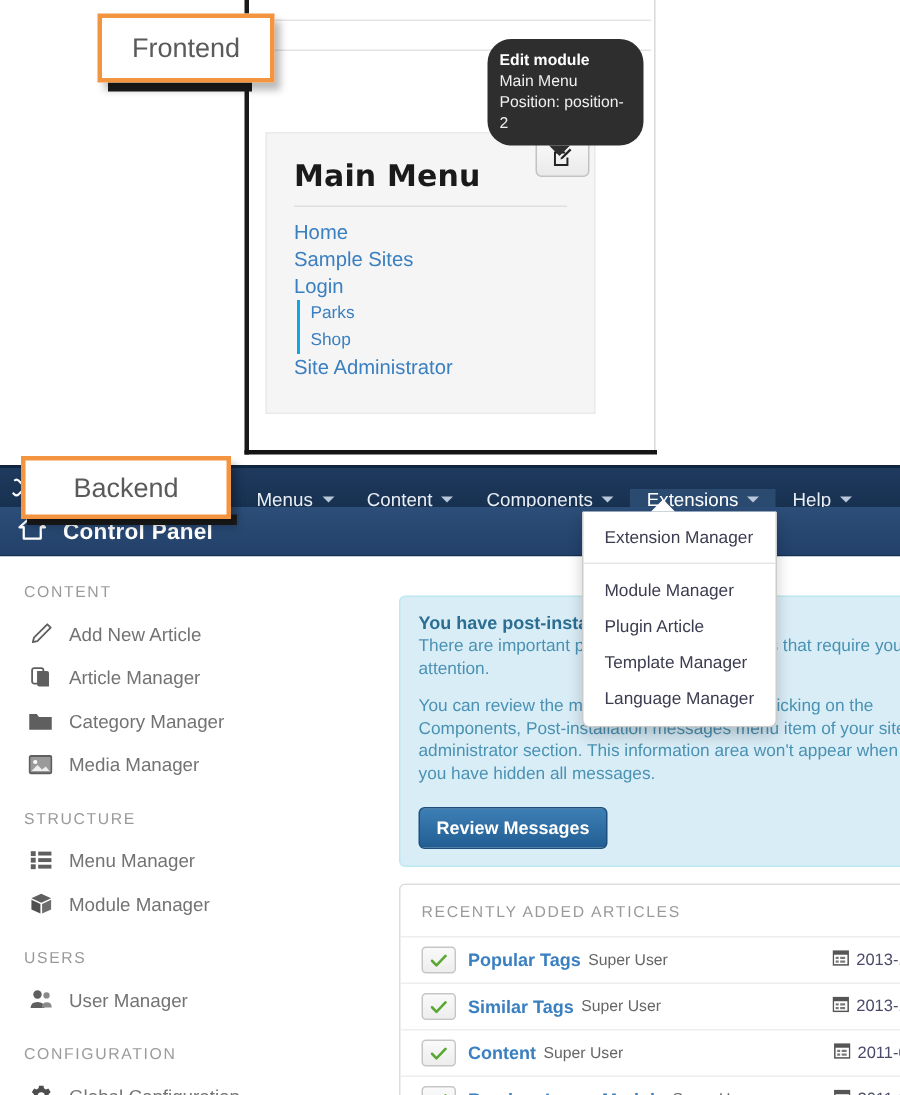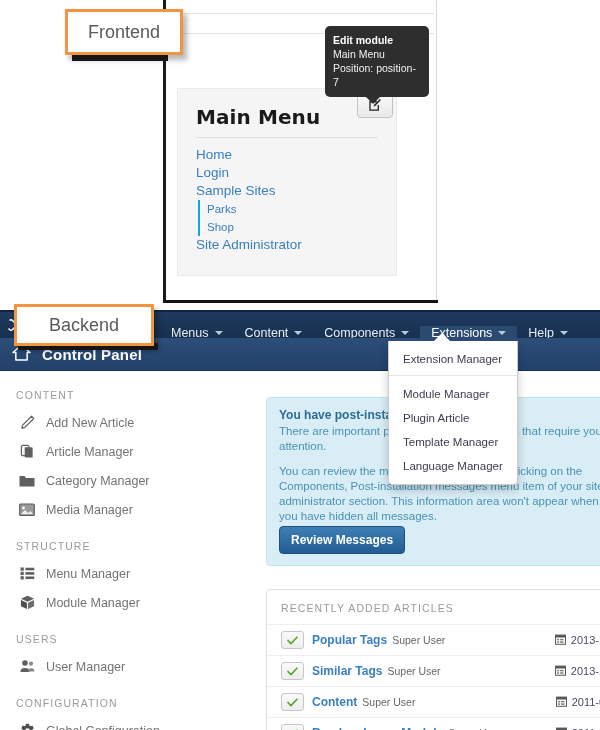--- a/index.html
+++ b/index.html
@@ -112,21 +112,21 @@
     cursor: pointer;
   }
   #edit-module-btn svg { display: block; }
 
   #edit-tooltip {
     position: absolute;
     left: 325px;
     top: 26px;
     width: 104px;
     background: #2e2e2e;
-    border-radius: 5px;
+    border-radius: 16px;
     padding: 7px 8px 8px 8px;
     color: #ffffff;
     box-sizing: border-box;
   }
   #edit-tooltip .tt-title {
     font-size: 10.5px;
     font-weight: bold;
     line-height: 14px;
   }
   #edit-tooltip .tt-line {
@@ -310,21 +310,21 @@
     line-height: 16px;
   }
   .alert-para {
     font-size: 11.5px;
     line-height: 15px;
     color: #4a92b3;
     margin-top: 1px;
   }
   .alert-para.gap { margin-top: 10px; }
   #review-btn {
-    margin-top: 2px;
+    margin-top: 14px;
     display: inline-block;
     background: linear-gradient(#3d7fb5, #215d92);
     border: 1px solid #1d4e7c;
     border-radius: 4px;
     color: #ffffff;
     font-size: 12px;
     font-weight: bold;
     padding: 6px 11px;
     cursor: pointer;
   }
@@ -431,42 +431,42 @@
 <div id="frontend-panel"></div>
 <div class="fe-hline" id="fe-hline-1"></div>
 <div class="fe-hline" id="fe-hline-2"></div>
 <div id="frontend-leftline"></div>
 <div id="frontend-botline"></div>
 
 <div id="module-box">
   <div id="module-title">Main Menu</div>
   <div id="module-rule"></div>
   <a class="menu-link">Home</a>
+  <a class="menu-link">Sample Sites</a>
   <a class="menu-link">Login</a>
-  <a class="menu-link">Sample Sites</a>
   <div class="menu-sub">
     <a class="menu-link">Parks</a>
     <a class="menu-link">Shop</a>
   </div>
   <a class="menu-link">Site Administrator</a>
 </div>
 
 <div id="edit-module-btn">
   <span>
     <svg width="14" height="14" viewBox="0 0 16 16">
       <path d="M1.5 3.5 H10 V5 H3 V13 H11 V8 H12.5 V14.5 H1.5 Z" fill="#222"></path>
       <path d="M13.6 1.2 L14.8 2.4 L8.2 9 L6.4 9.6 L7 7.8 Z" fill="#222"></path>
     </svg>
   </span>
 </div>
 
 <div id="edit-tooltip">
   <div class="tt-title">Edit module</div>
   <div class="tt-line">Main Menu</div>
-  <div class="tt-line">Position: position-7</div>
+  <div class="tt-line">Position: position-2</div>
   <div class="tt-arrow"></div>
 </div>
 
 <div id="backend">
 
   <div id="admin-bar">
     <div id="admin-logo">
       <svg width="13" height="15" viewBox="0 0 13 15">
         <path d="M3 2 q2-2 4 0 l3 3 q2 2 0 4 l-3 3 q-2 2-4 0 l-1-1 1-1 1 1 q1 1 2 0 l3-3 q1-1 0-2 L6 3 q-1-1-2 0 z" fill="#fff"></path>
       </svg>

